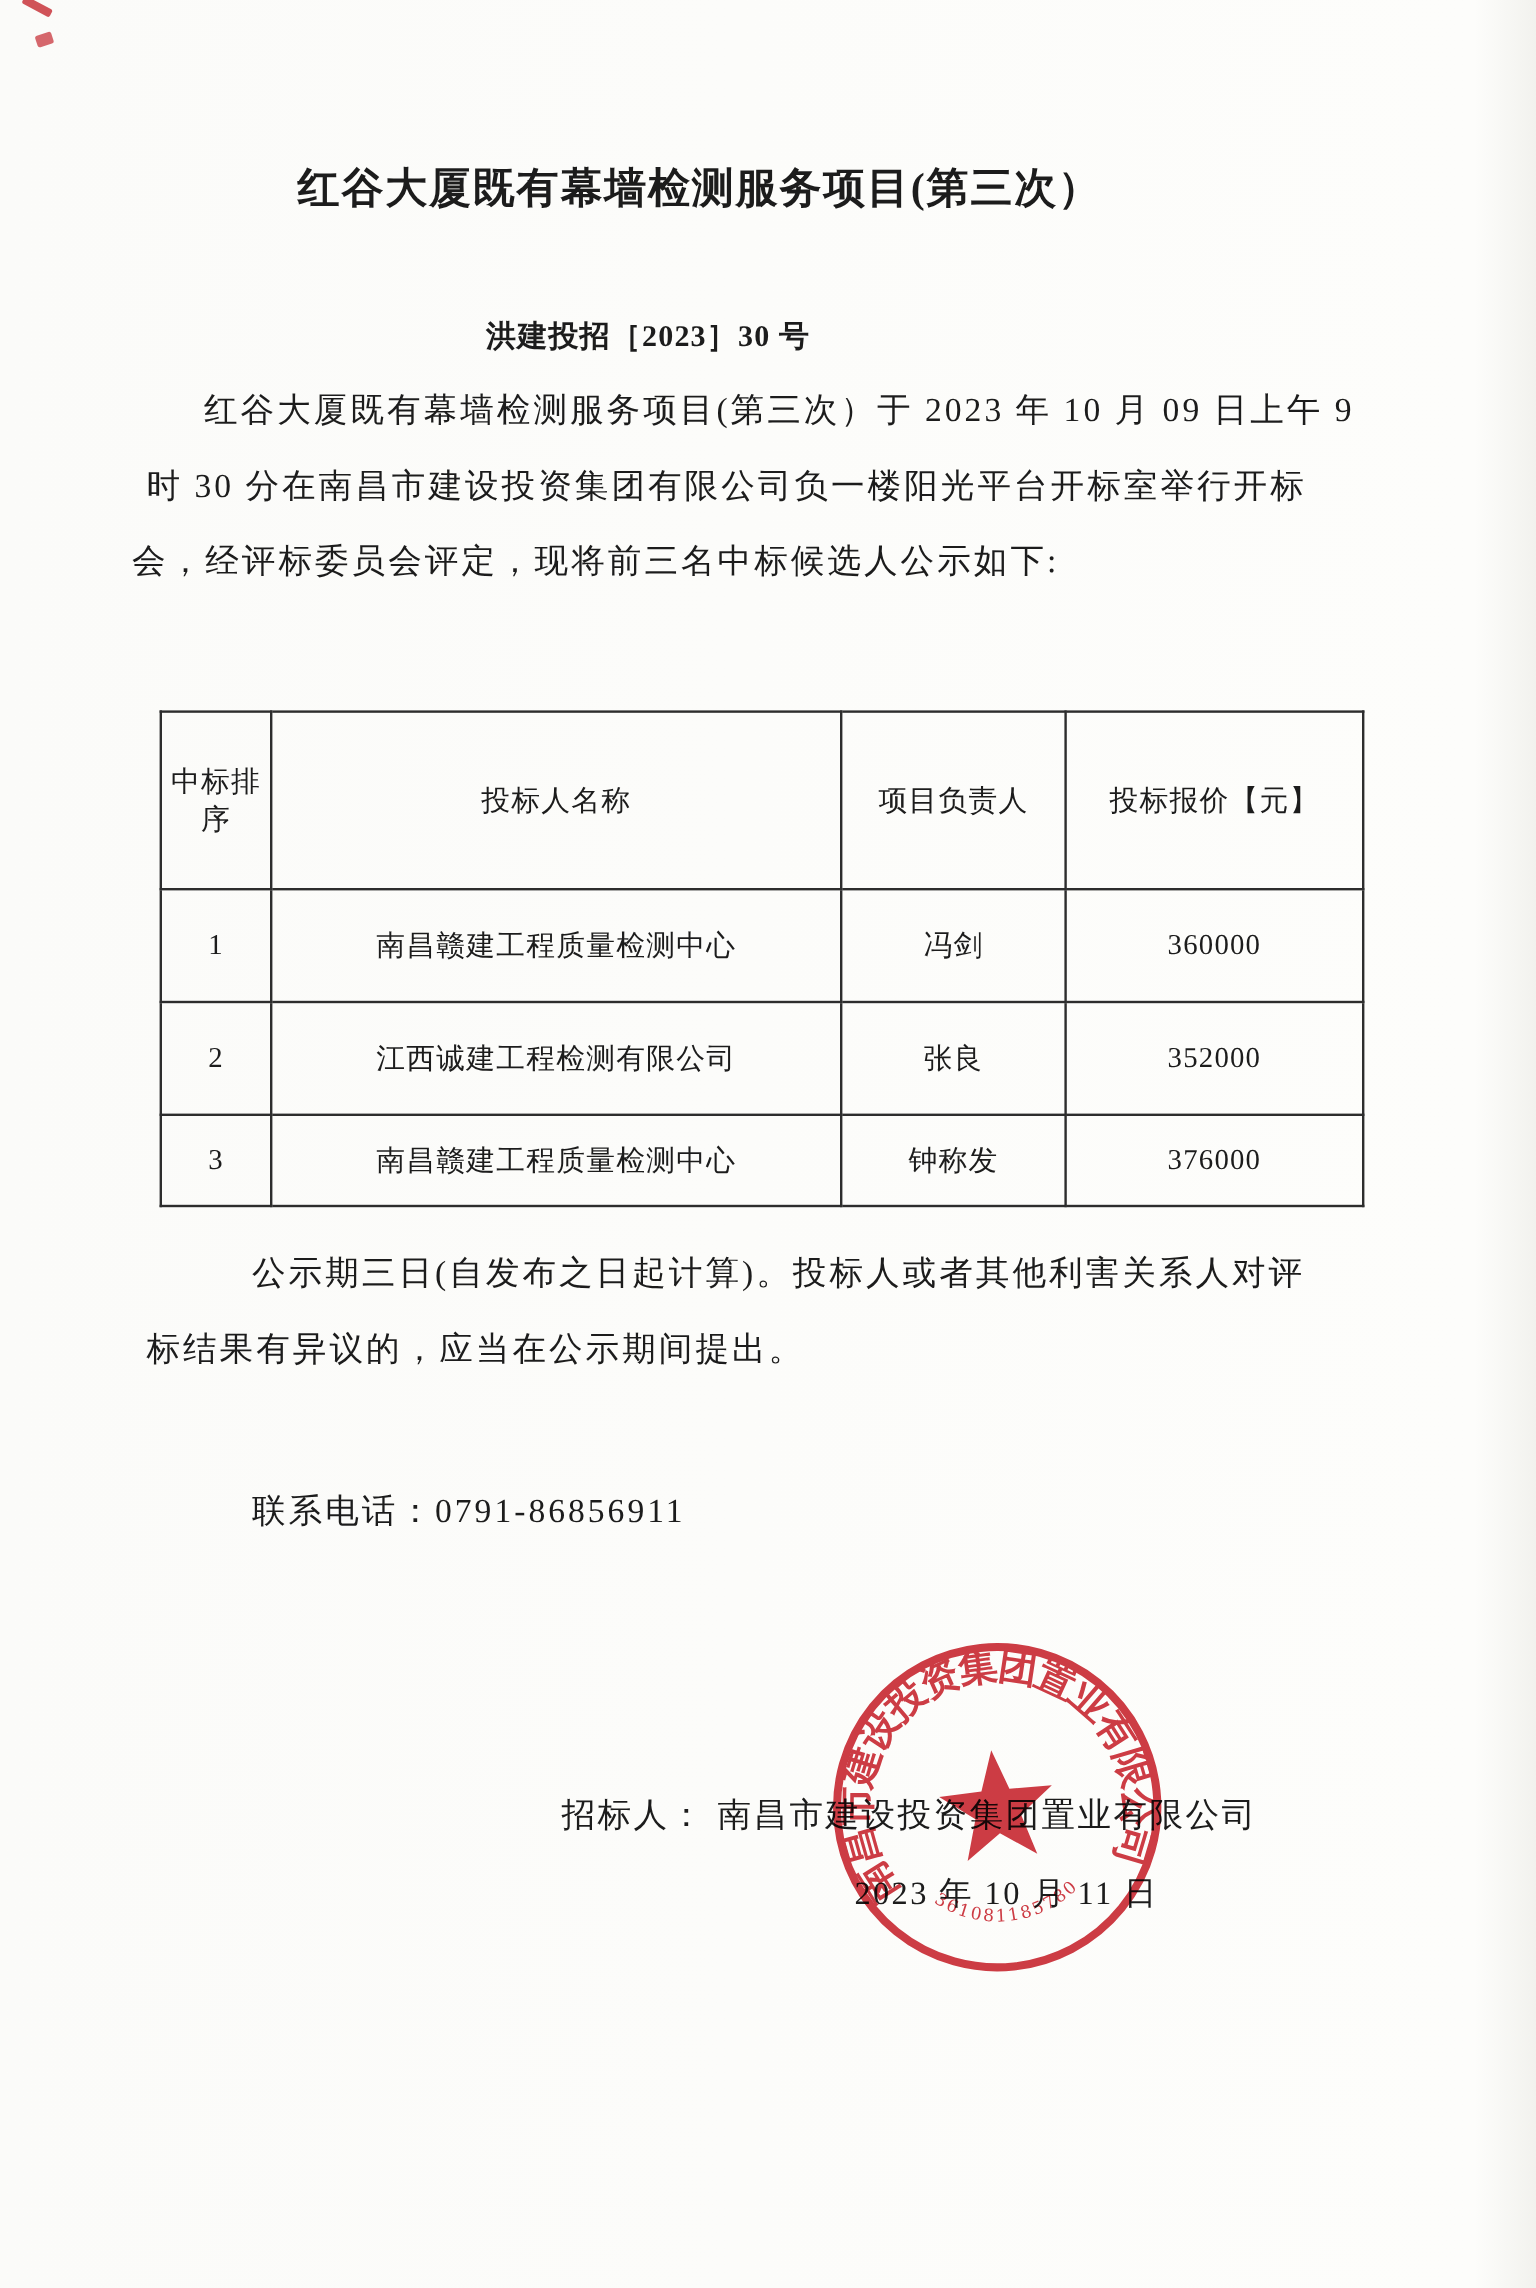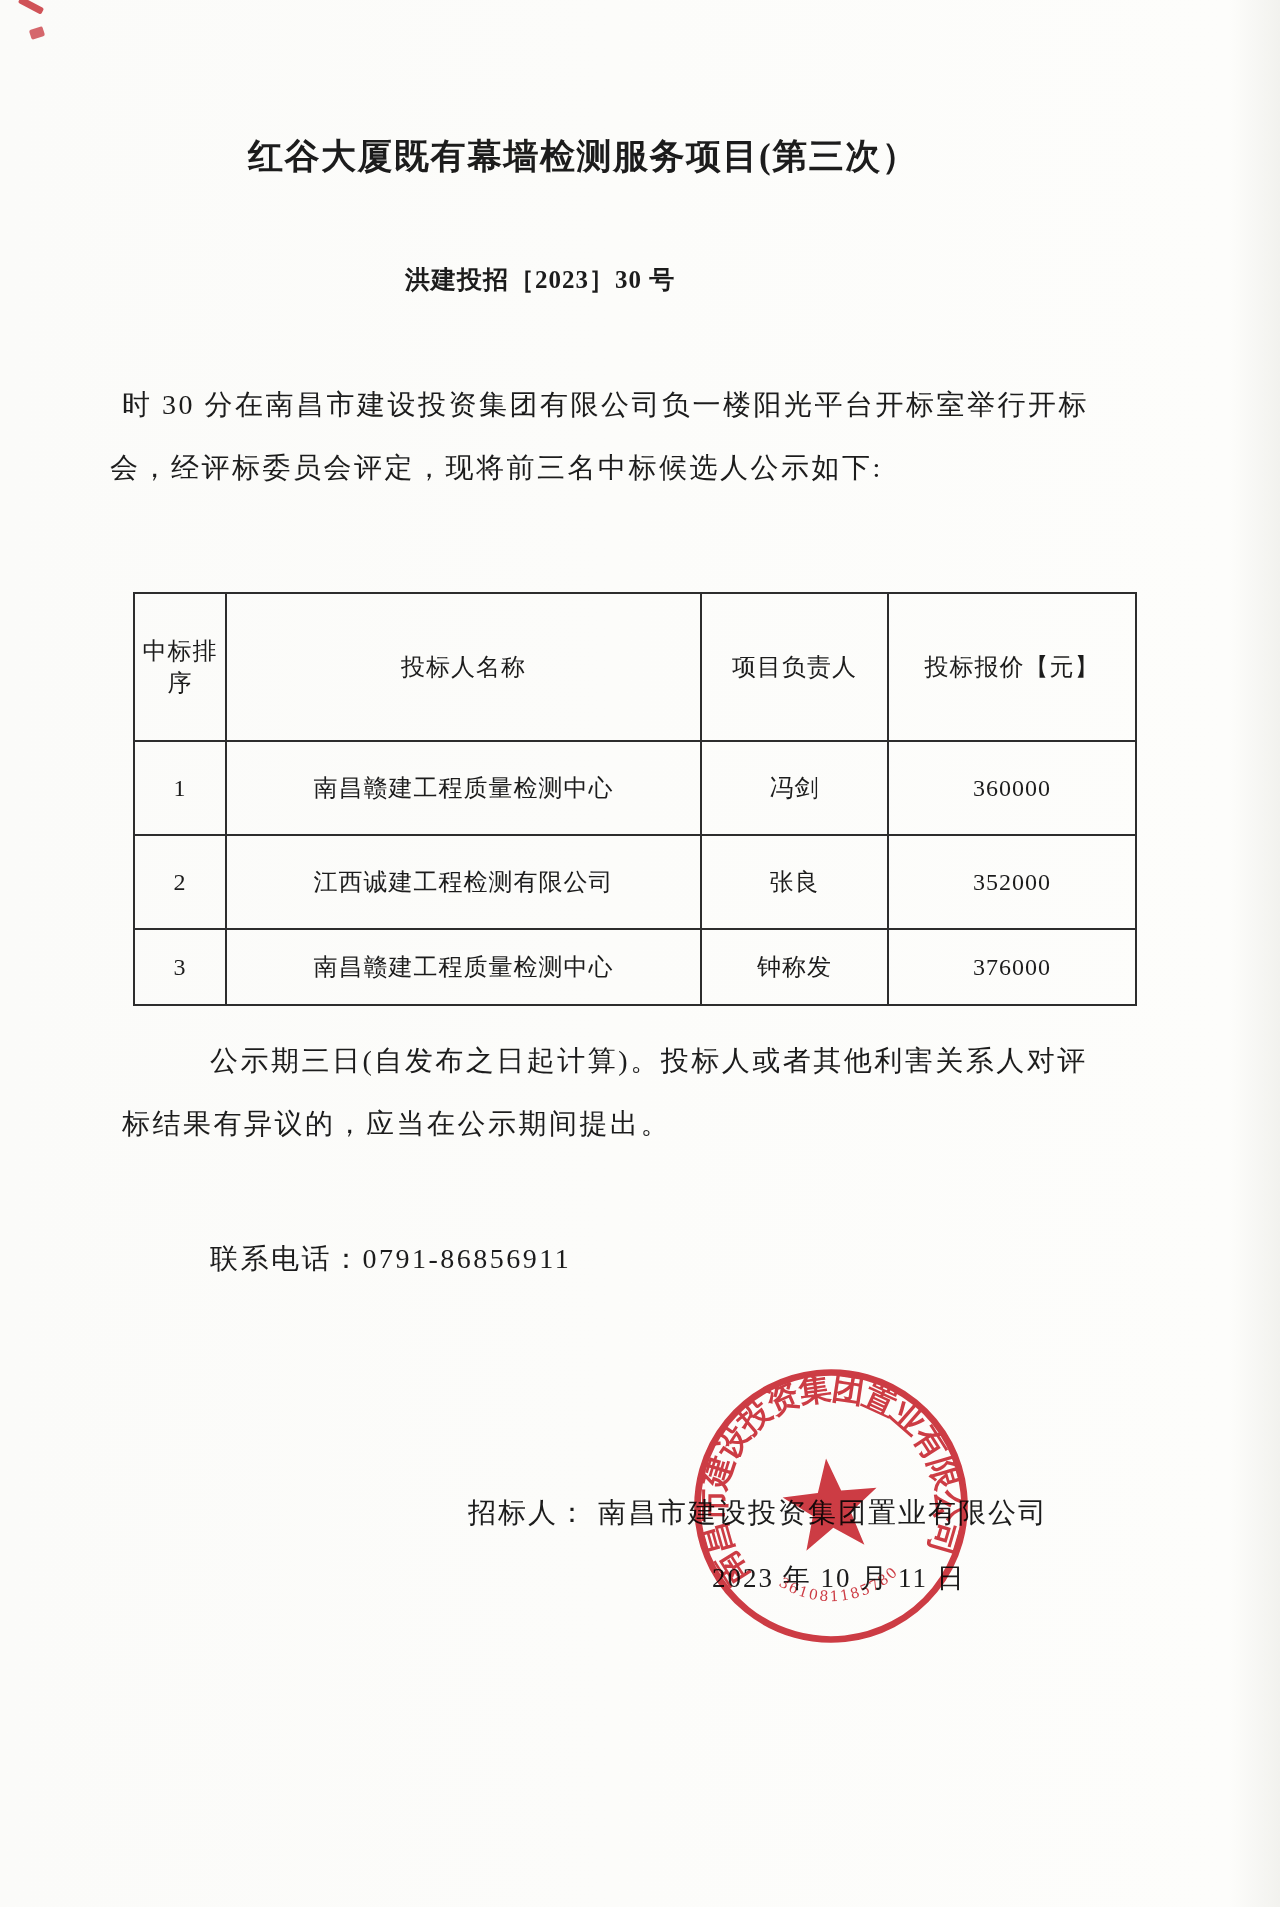--- a/index.html
+++ b/index.html
@@ -67,20 +67,21 @@
 <div class="page">
 
   <div class="scan-mark m1"></div>
   <div class="scan-mark m2"></div>
 
   <div class="abs title" style="left:248px; top:133px;">红谷大厦既有幕墙检测服务项目(第三次）</div>
 
 
   <div class="abs docnum" style="left:405px; top:263px;">洪建投招［2023］30 号</div>
 
+  <div class="abs body-line" style="left:170px; top:323px;">红谷大厦既有幕墙检测服务项目(第三次）于 2023 年 10 月 09 日上午 9</div>
   <div class="abs body-line" style="left:122px; top:386px;">时 30 分在南昌市建设投资集团有限公司负一楼阳光平台开标室举行开标</div>
   <div class="abs body-line" style="left:110px; top:449px;">会，经评标委员会评定，现将前三名中标候选人公示如下:</div>
 
   <table class="bid-table">
     <colgroup>
       <col class="col-rank">
         <col class="col-bidder">
         <col class="col-mgr">
         <col class="col-price">
     </colgroup>

